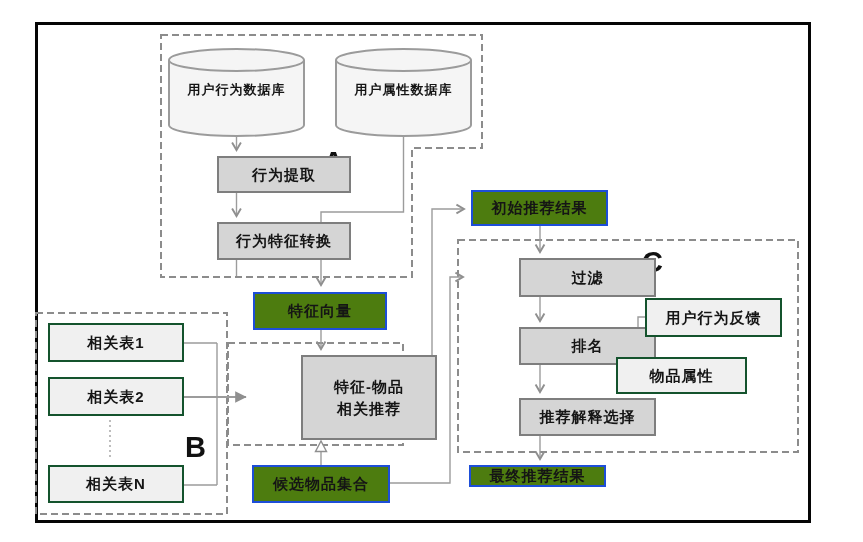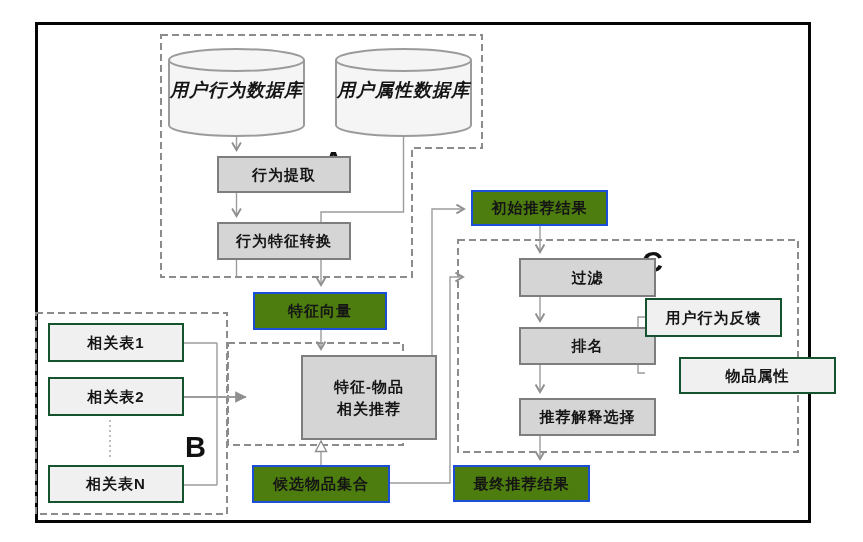--- a/index.html
+++ b/index.html
@@ -18,21 +18,21 @@
   .node{
     position:absolute;box-sizing:border-box;
     display:flex;align-items:center;justify-content:center;
     font-size:15px;font-weight:600;color:#151515;
     letter-spacing:1px;text-align:center;line-height:1.45;
   }
   .dark   {background:#d5d5d5;border:2px solid #7e7e7e;margin-left:48px;}
   .light  {background:#4d7c0f;border:2px solid #1d4ed8;}
   .lighter{background:#f0f0f0;border:2px solid #14532d;}
   .stack{flex-direction:column;}
-  .cyl-text{background:transparent;border:none;font-size:18px;font-style:italic;}
+  .cyl-text{background:transparent;border:none;font-size:13px;}
   .glabel{
     position:absolute;font-weight:bold;font-size:29px;color:#111;
     font-family:"Liberation Sans","DejaVu Sans",sans-serif;
   }
 </style>
 </head>
 <body>
 
 <div id="canvas">
 
@@ -103,18 +103,18 @@
     <span>特征-物品</span>
     <span>相关推荐</span>
   </div>
 
   <div class="node light" style="left:252px;top:465px;width:138px;height:38px">候选物品集合</div>
 
   <div class="node light" style="left:471px;top:190px;width:137px;height:36px">初始推荐结果</div>
   <div class="node dark" style="left:471px;top:258px;width:137px;height:39px">过滤</div>
   <div class="node dark" style="left:471px;top:327px;width:137px;height:38px">排名</div>
   <div class="node dark" style="left:471px;top:398px;width:137px;height:38px">推荐解释选择</div>
-  <div class="node light" style="left:453px;top:465px;width:137px;height:37px">最终推荐结果</div>
+  <div class="node light" style="left:469px;top:465px;width:137px;height:22px">最终推荐结果</div>
 
   <div class="node lighter" style="left:645px;top:298px;width:137px;height:39px">用户行为反馈</div>
-  <div class="node lighter" style="left:679px;top:357px;width:157px;height:37px">物品属性</div>
+  <div class="node lighter" style="left:616px;top:357px;width:131px;height:37px">物品属性</div>
 
 </div>
 
 </body></html>

